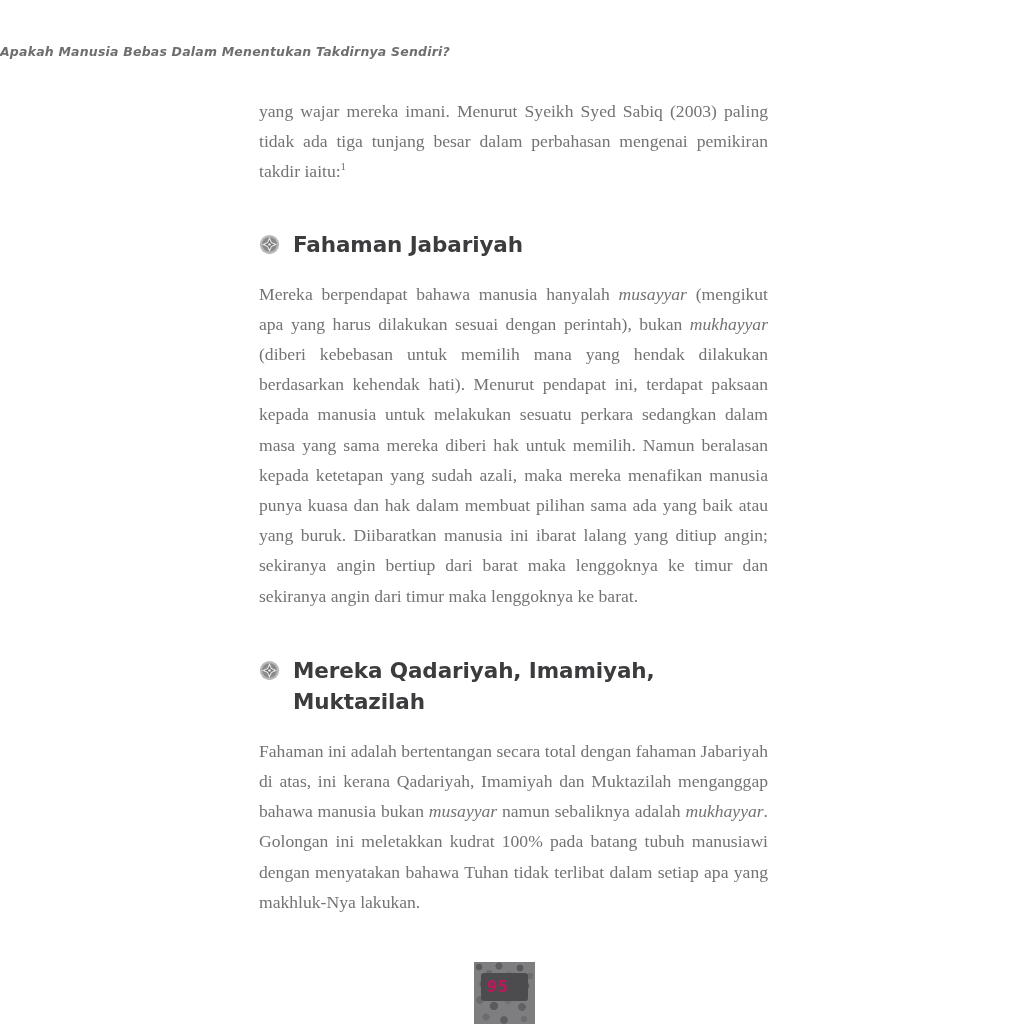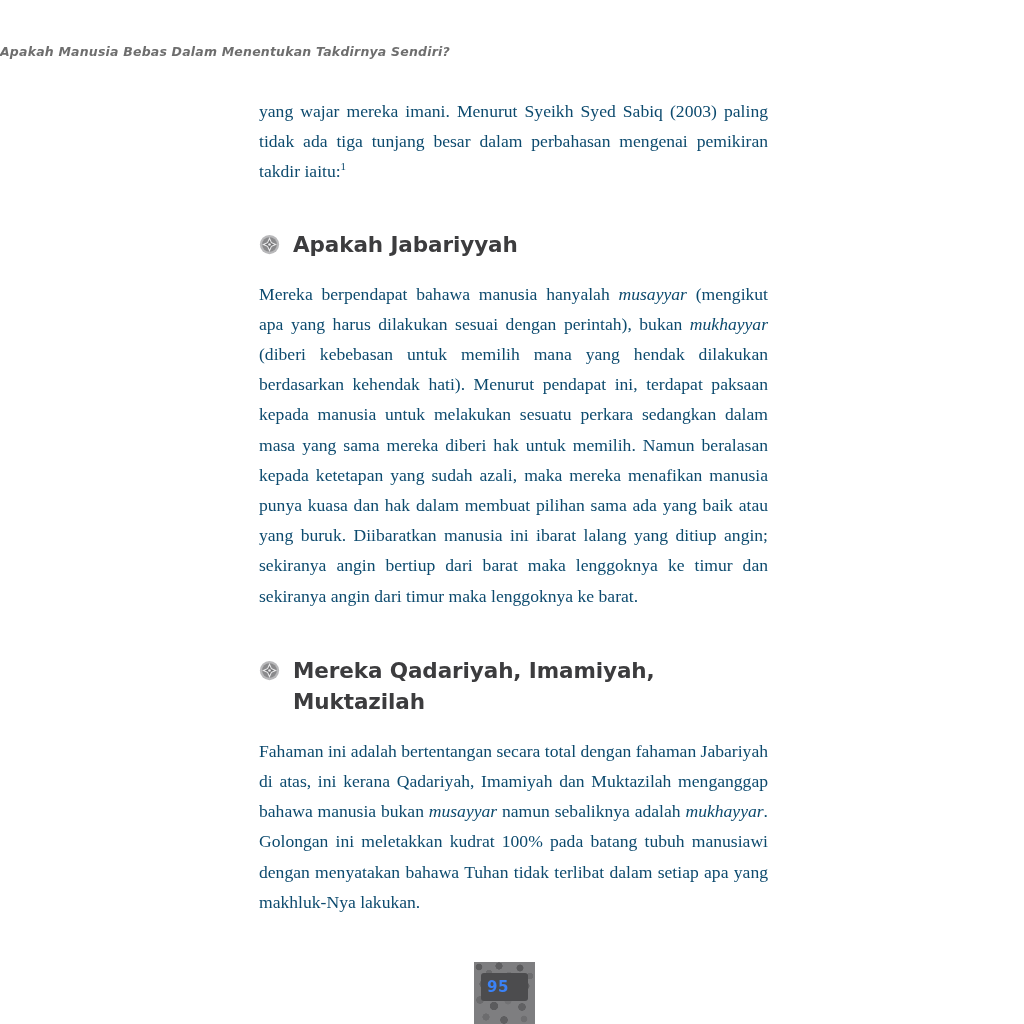--- a/index.html
+++ b/index.html
@@ -38,21 +38,21 @@
     left: 259px;
     top: 96px;
     width: 509px;
   }
 
   p.body {
     margin: 0;
     font-family: "Liberation Serif", serif;
     font-size: 17.6px;
     line-height: 30.2px;
-    color: #0c4a6e;
+    color: #737373;
     text-align: justify;
     text-justify: inter-word;
     -webkit-hyphens: none;
     hyphens: none;
   }
   p.body i, p.body em {
   }
   sup.fn {
     font-size: 0.62em;
     vertical-align: super;
@@ -130,21 +130,21 @@
     left: 7px;
     top: 11px;
     width: 34px;
     height: 28px;
     display: flex;
     align-items: center;
     justify-content: center;
     font-family: "DejaVu Sans", sans-serif;
     font-weight: bold;
     font-size: 15px;
-    color: #3b82f6;
+    color: #be185d;
     letter-spacing: 0.5px;
   }
 </style>
 </head>
 <body>
 
 <div class="page">
 
   <div class="running-header">Apakah Manusia Bebas Dalam Menentukan Takdirnya Sendiri?</div>
 
@@ -157,21 +157,21 @@
     <div class="section-heading">
       <span class="orn">
         <svg viewBox="0 0 24 24" width="21" height="21" aria-hidden="true">
           <circle cx="12" cy="12" r="11" fill="#b9b9bb"></circle>
           <circle cx="12" cy="12" r="8.4" fill="#8a8a8c"></circle>
           <path d="M12 3.4 L14.6 9.4 L20.6 12 L14.6 14.6 L12 20.6 L9.4 14.6 L3.4 12 L9.4 9.4 Z" fill="#e9e9ea"></path>
           <path d="M12 6.6 L13.7 10.3 L17.4 12 L13.7 13.7 L12 17.4 L10.3 13.7 L6.6 12 L10.3 10.3 Z" fill="#6f6f71"></path>
           <circle cx="12" cy="12" r="1.5" fill="#e9e9ea"></circle>
         </svg>
       </span>
-      <span class="htext">Apakah Jabariyyah</span>
+      <span class="htext">Fahaman Jabariyah</span>
     </div>
 
     <div class="gap-after-h2"></div>
 
     <p class="body"><span>Mereka berpendapat bahawa manusia hanyalah </span><i>musayyar</i><span> (mengikut apa yang harus dilakukan sesuai dengan perintah), bukan </span><i>mukhayyar</i><span> (diberi kebebasan untuk memilih mana yang hendak dilakukan berdasarkan kehendak hati). Menurut pendapat ini, terdapat paksaan kepada manusia untuk melakukan sesuatu perkara sedangkan dalam masa yang sama mereka diberi hak untuk memilih. Namun beralasan kepada ketetapan yang sudah azali, maka mereka menafikan manusia punya kuasa dan hak dalam membuat pilihan sama ada yang baik atau yang buruk. Diibaratkan manusia ini ibarat lalang yang ditiup angin; sekiranya angin bertiup dari barat maka lenggoknya ke timur dan sekiranya angin dari timur maka lenggoknya ke barat.</span></p>
 
     <div class="gap-para-h2"></div>
 
     <div class="section-heading">
       <span class="orn">

